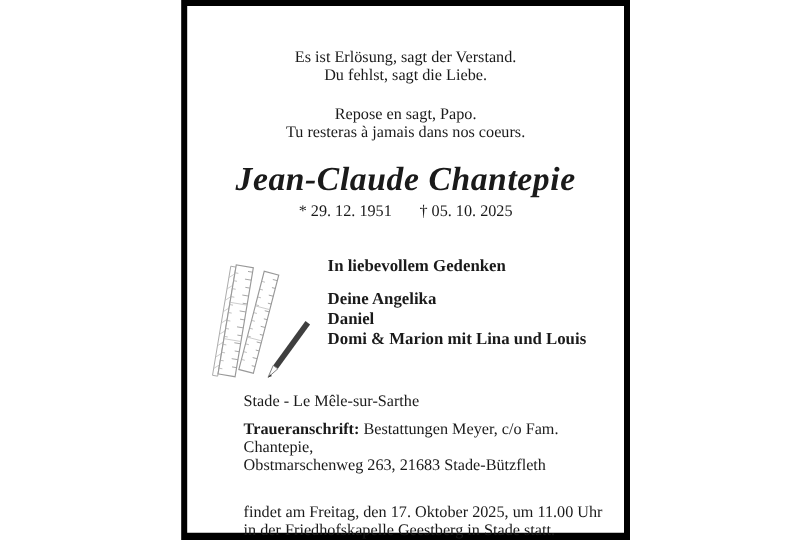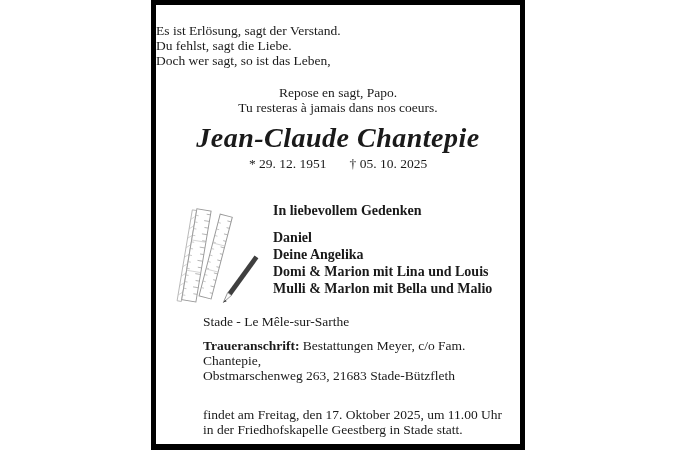--- a/index.html
+++ b/index.html
@@ -20,32 +20,33 @@
     left: 151px;
     top: 0;
     width: 374px;
     height: 450px;
     box-sizing: border-box;
     border: 5px solid #000000;
     border-bottom-width: 6px;
     background: #ffffff;
   }
   .poem {
-    margin-top: 18px;
+    margin-top: 35px;
+    text-align: center;
     font-size: 13.5px;
     line-height: 15px;
   }
   .farewell {
     margin-top: 17px;
     text-align: center;
     font-size: 13.5px;
     line-height: 15px;
   }
   .name {
-    margin: 8px 0 0 0;
+    margin: 18px 0 0 0;
     text-align: center;
     font-size: 28px;
     line-height: 30px;
     font-weight: 700;
     font-style: italic;
     letter-spacing: 0.5px;
     font-family: Liberation Serif, serif;
   }
   .dates {
     margin-top: 3px;
@@ -98,21 +99,20 @@
   .bold { font-weight: 700; }
 </style>
 </head>
 <body>
 
 <div class="card">
 
   <div class="poem">
     <div>Es ist Erlösung, sagt der Verstand.</div>
     <div>Du fehlst, sagt die Liebe.</div>
-    <div>Doch wer sagt, so ist das Leben,</div>
   </div>
 
   <div class="farewell">
     <div>Repose en sagt, Papo.</div>
     <div>Tu resteras à jamais dans nos coeurs.</div>
   </div>
 
   <h1 class="name">Jean-Claude Chantepie</h1>
 
   <div class="dates">
@@ -141,24 +141,23 @@
 
       <g>
         <polygon points="86,55.5 90,58.5 62,97.1 58,94.1" fill="#3f3f3f"></polygon>
         <polygon points="58,94.1 62,97.1 53.5,104.5" fill="#fbfbfb" stroke="#777777" stroke-width="0.8"></polygon>
         <polygon points="53.5,104.5 55.4,101.9 57,103.2" fill="#333333"></polygon>
       </g>
     </svg>
     <div class="memorial-text">
       <div class="memorial-heading">In liebevollem Gedenken</div>
       <div class="mourners">
+        <div>Deine Angelika</div>
         <div>Daniel</div>
-        <div>Deine Angelika</div>
         <div>Domi &amp; Marion mit Lina und Louis</div>
-        <div>Mulli &amp; Marlon mit Bella und Malio</div>
       </div>
     </div>
   </div>
 
   <div class="footer">
     <p class="para">Stade - Le Mêle-sur-Sarthe</p>
     <p class="para">
       <span class="bold">Traueranschrift:</span>
       <span>Bestattungen Meyer, c/o Fam. Chantepie,</span>
       <br>

